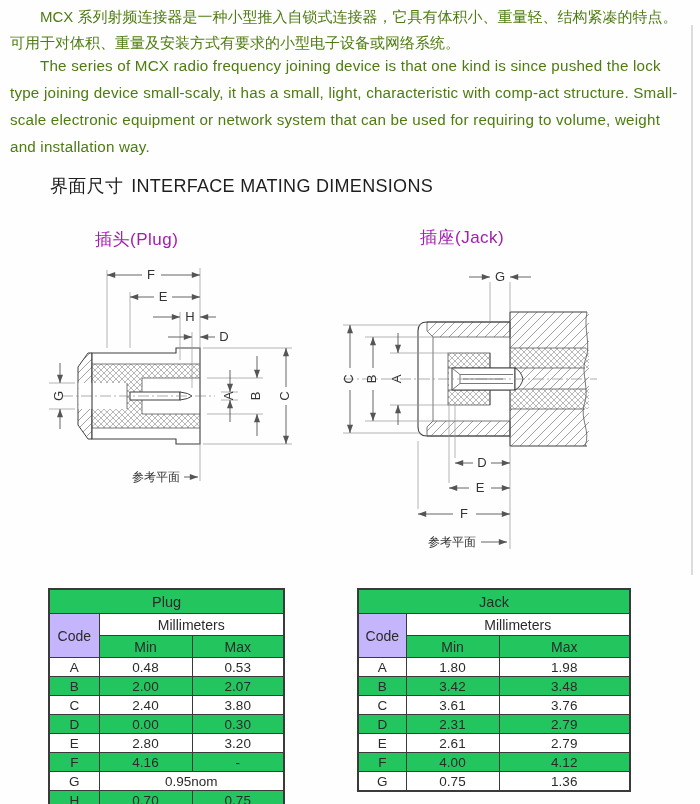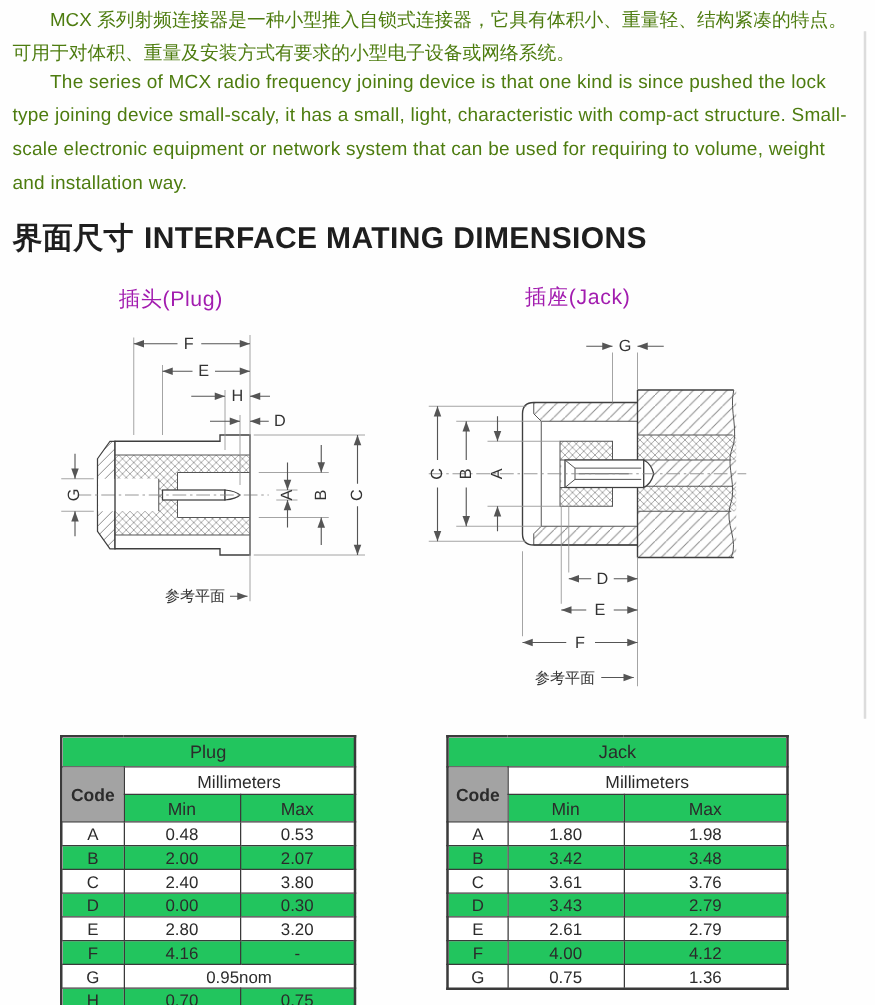--- a/index.html
+++ b/index.html
@@ -1,34 +1,34 @@
 <!DOCTYPE html>
 <html><head>
 <meta charset="utf-8">
 <style>
   html,body{margin:0;padding:0;}
   body{width:700px;height:804px;position:relative;background:#fefefe;
        font-family:"Liberation Sans",sans-serif;color:#2b2b2b;overflow:hidden;}
   .abs{position:absolute;}
   .para{width:682px;font-size:15px;line-height:26px;text-indent:30px;color:#4d7c0f;}
   .para.en{font-size:15.2px;line-height:27px;letter-spacing:.2px;}
-  .section-head{font-size:24px;font-weight:bold;color:#1e1e1e;letter-spacing:.3px;}
+  .section-head{font-size:18px;font-weight:normal;color:#1e1e1e;letter-spacing:.3px;margin-left:40px;}
   .section-head .zh{margin-right:8px;}
   .diagram-title{font-size:17px;color:#a21caf;letter-spacing:.5px;}
   .scan-line{width:2px;background:#dcdcdc;}
   
   .dim-table{position:absolute;border-collapse:collapse;table-layout:fixed;
              text-align:center;background:#fff;border:2px solid #3a3a3a;color:#2b2b2b;}
   .dim-table td{border:1.4px solid #3a3a3a;padding:0;overflow:hidden;}
   .t-row td{height:23px;font-size:14.5px;}
   .u-row td{height:21px;font-size:14px;}
   .m-row td{height:21px;font-size:14px;}
   .d-row td{height:18px;font-size:13.5px;}
   .shade{background:#22c55e;}
-  .code-cell{background:#a3a3a3;font-size:14px;font-weight:bold;}
+  .code-cell{background:#c4b5fd;font-size:14px;}
   
   svg text{font-family:"Liberation Sans",sans-serif;font-size:13px;fill:#333;}
   .ol{fill:none;stroke:#3f3f3f;stroke-width:1.1;}
   .thin{fill:none;stroke:#555;stroke-width:.8;}
   .ext{fill:none;stroke:#979797;stroke-width:.7;}
   .dim{fill:none;stroke:#555;stroke-width:.9;}
   .cl{fill:none;stroke:#8a8a8a;stroke-width:.7;stroke-dasharray:11 3 2 3;}
   .wht{fill:#fff;stroke:none;}
 </style>
 </head>
@@ -306,21 +306,21 @@
     <td class="shade">3.42</td>
     <td class="shade">3.48</td>
   </tr>
   <tr class="d-row">
     <td>C</td>
     <td>3.61</td>
     <td>3.76</td>
   </tr>
   <tr class="d-row">
     <td class="shade">D</td>
-    <td class="shade">3.43</td>
+    <td class="shade">2.31</td>
     <td class="shade">2.79</td>
   </tr>
   <tr class="d-row">
     <td>E</td>
     <td>2.61</td>
     <td>2.79</td>
   </tr>
   <tr class="d-row">
     <td class="shade">F</td>
     <td class="shade">4.00</td>

